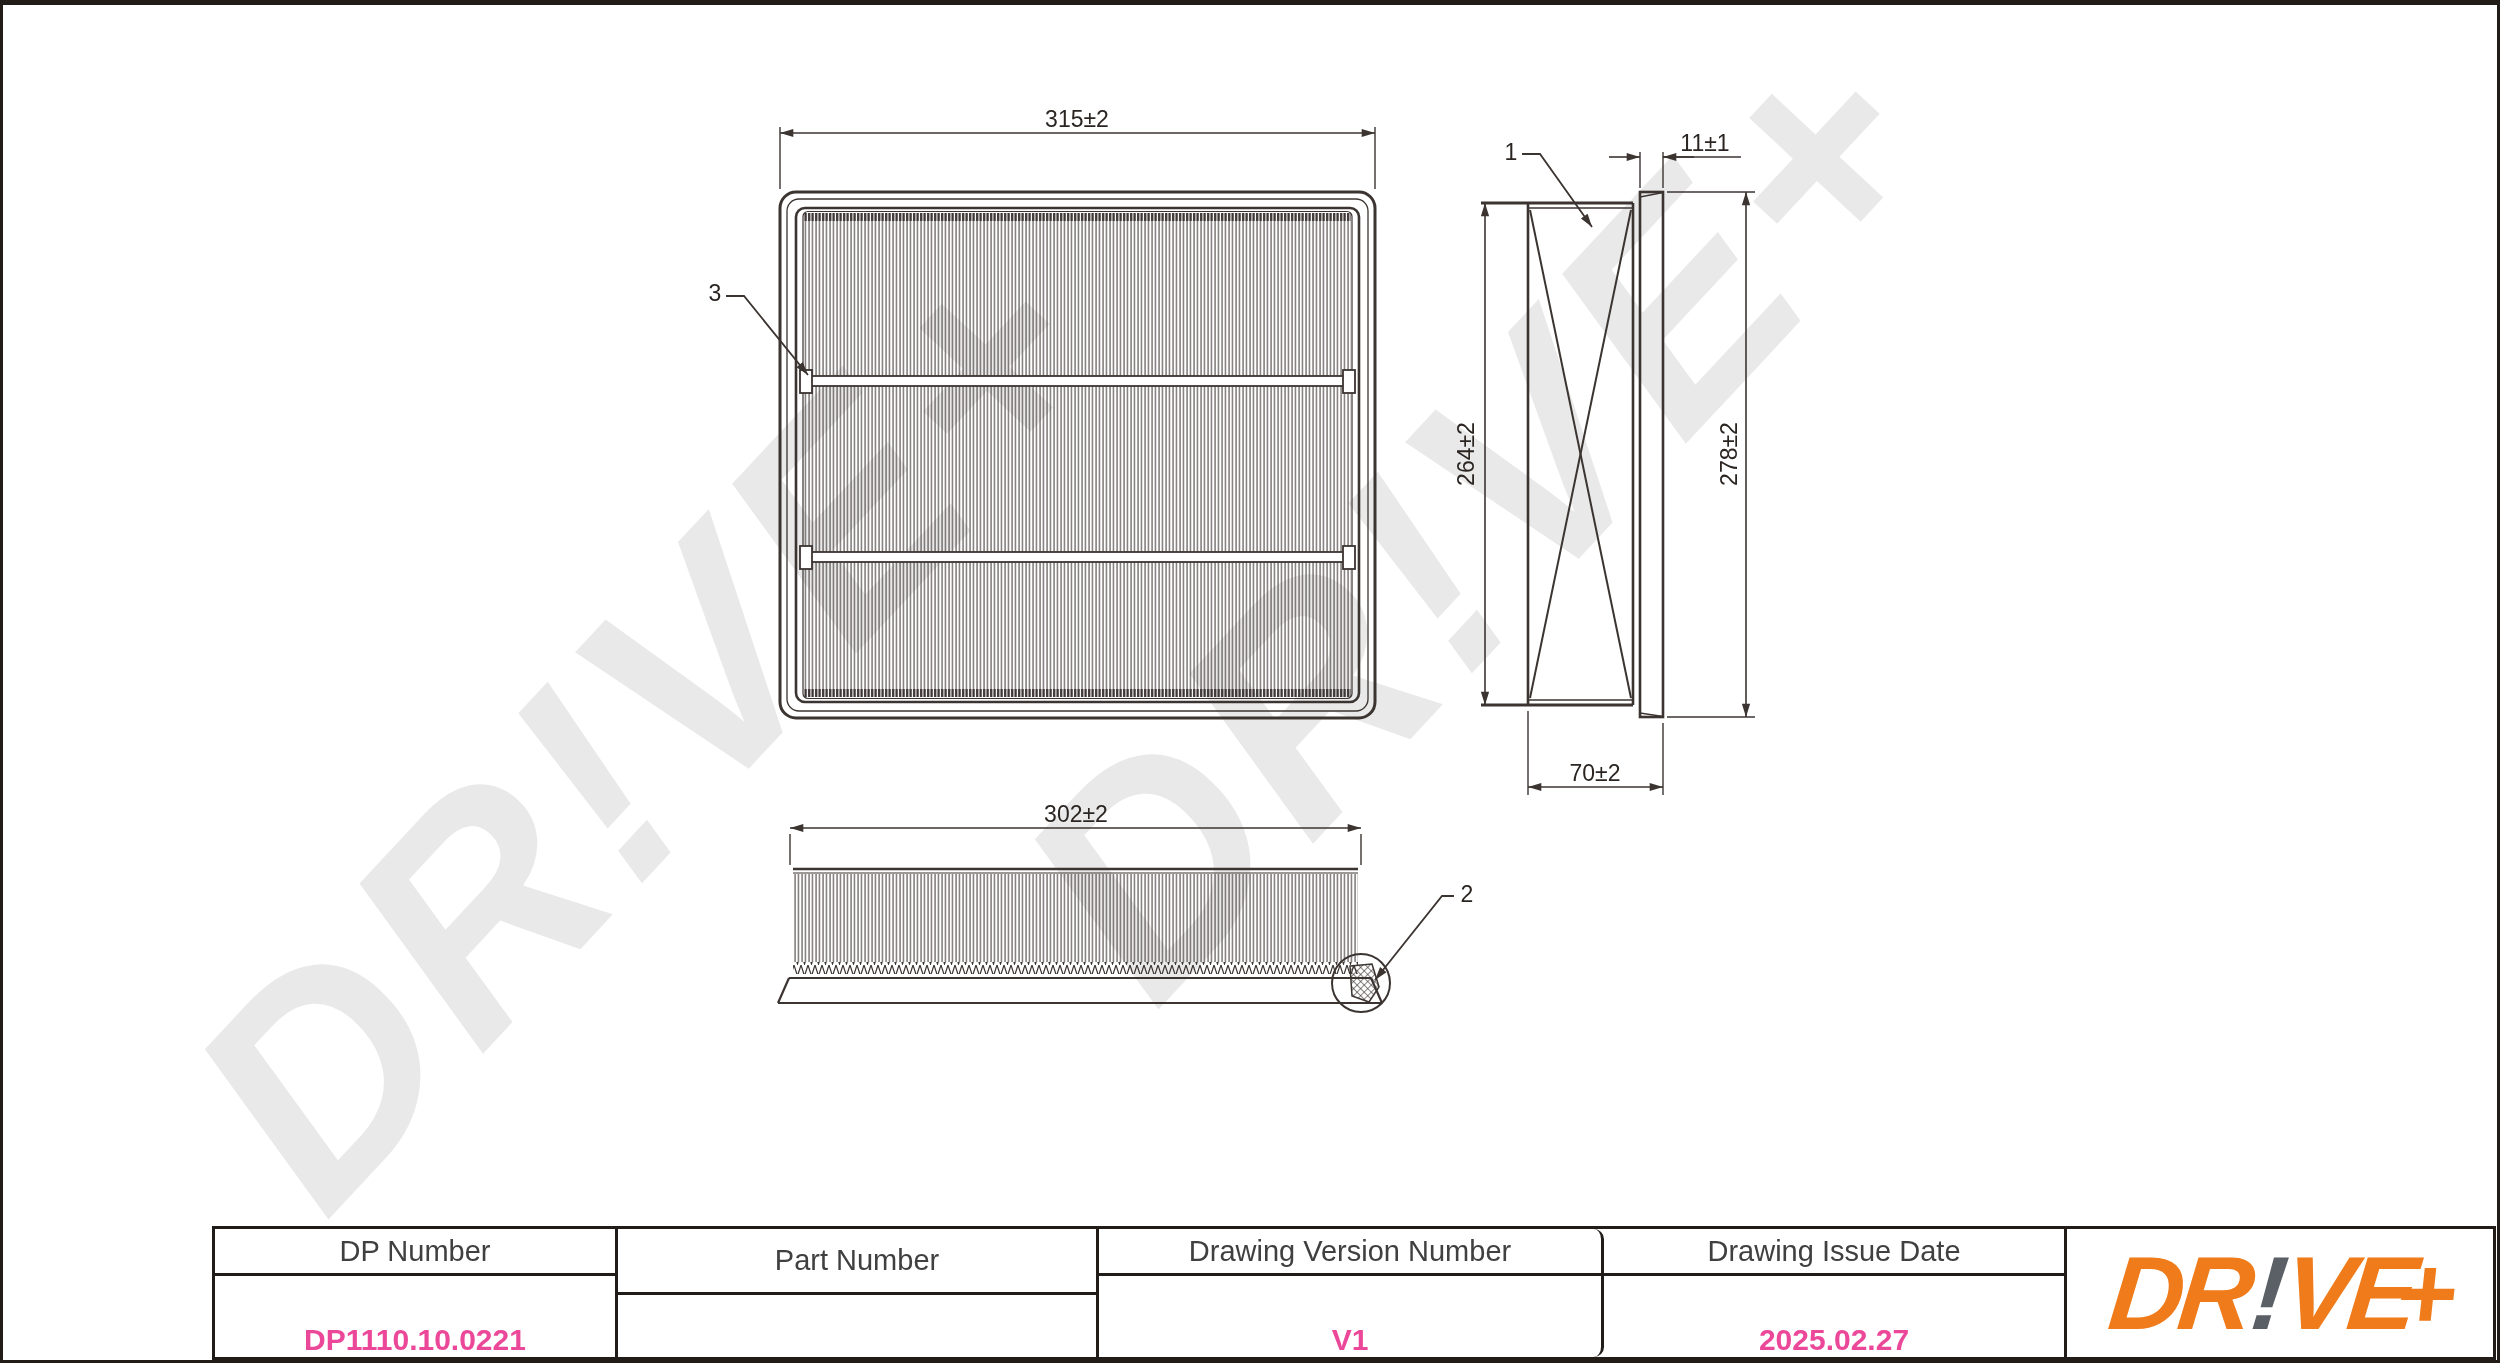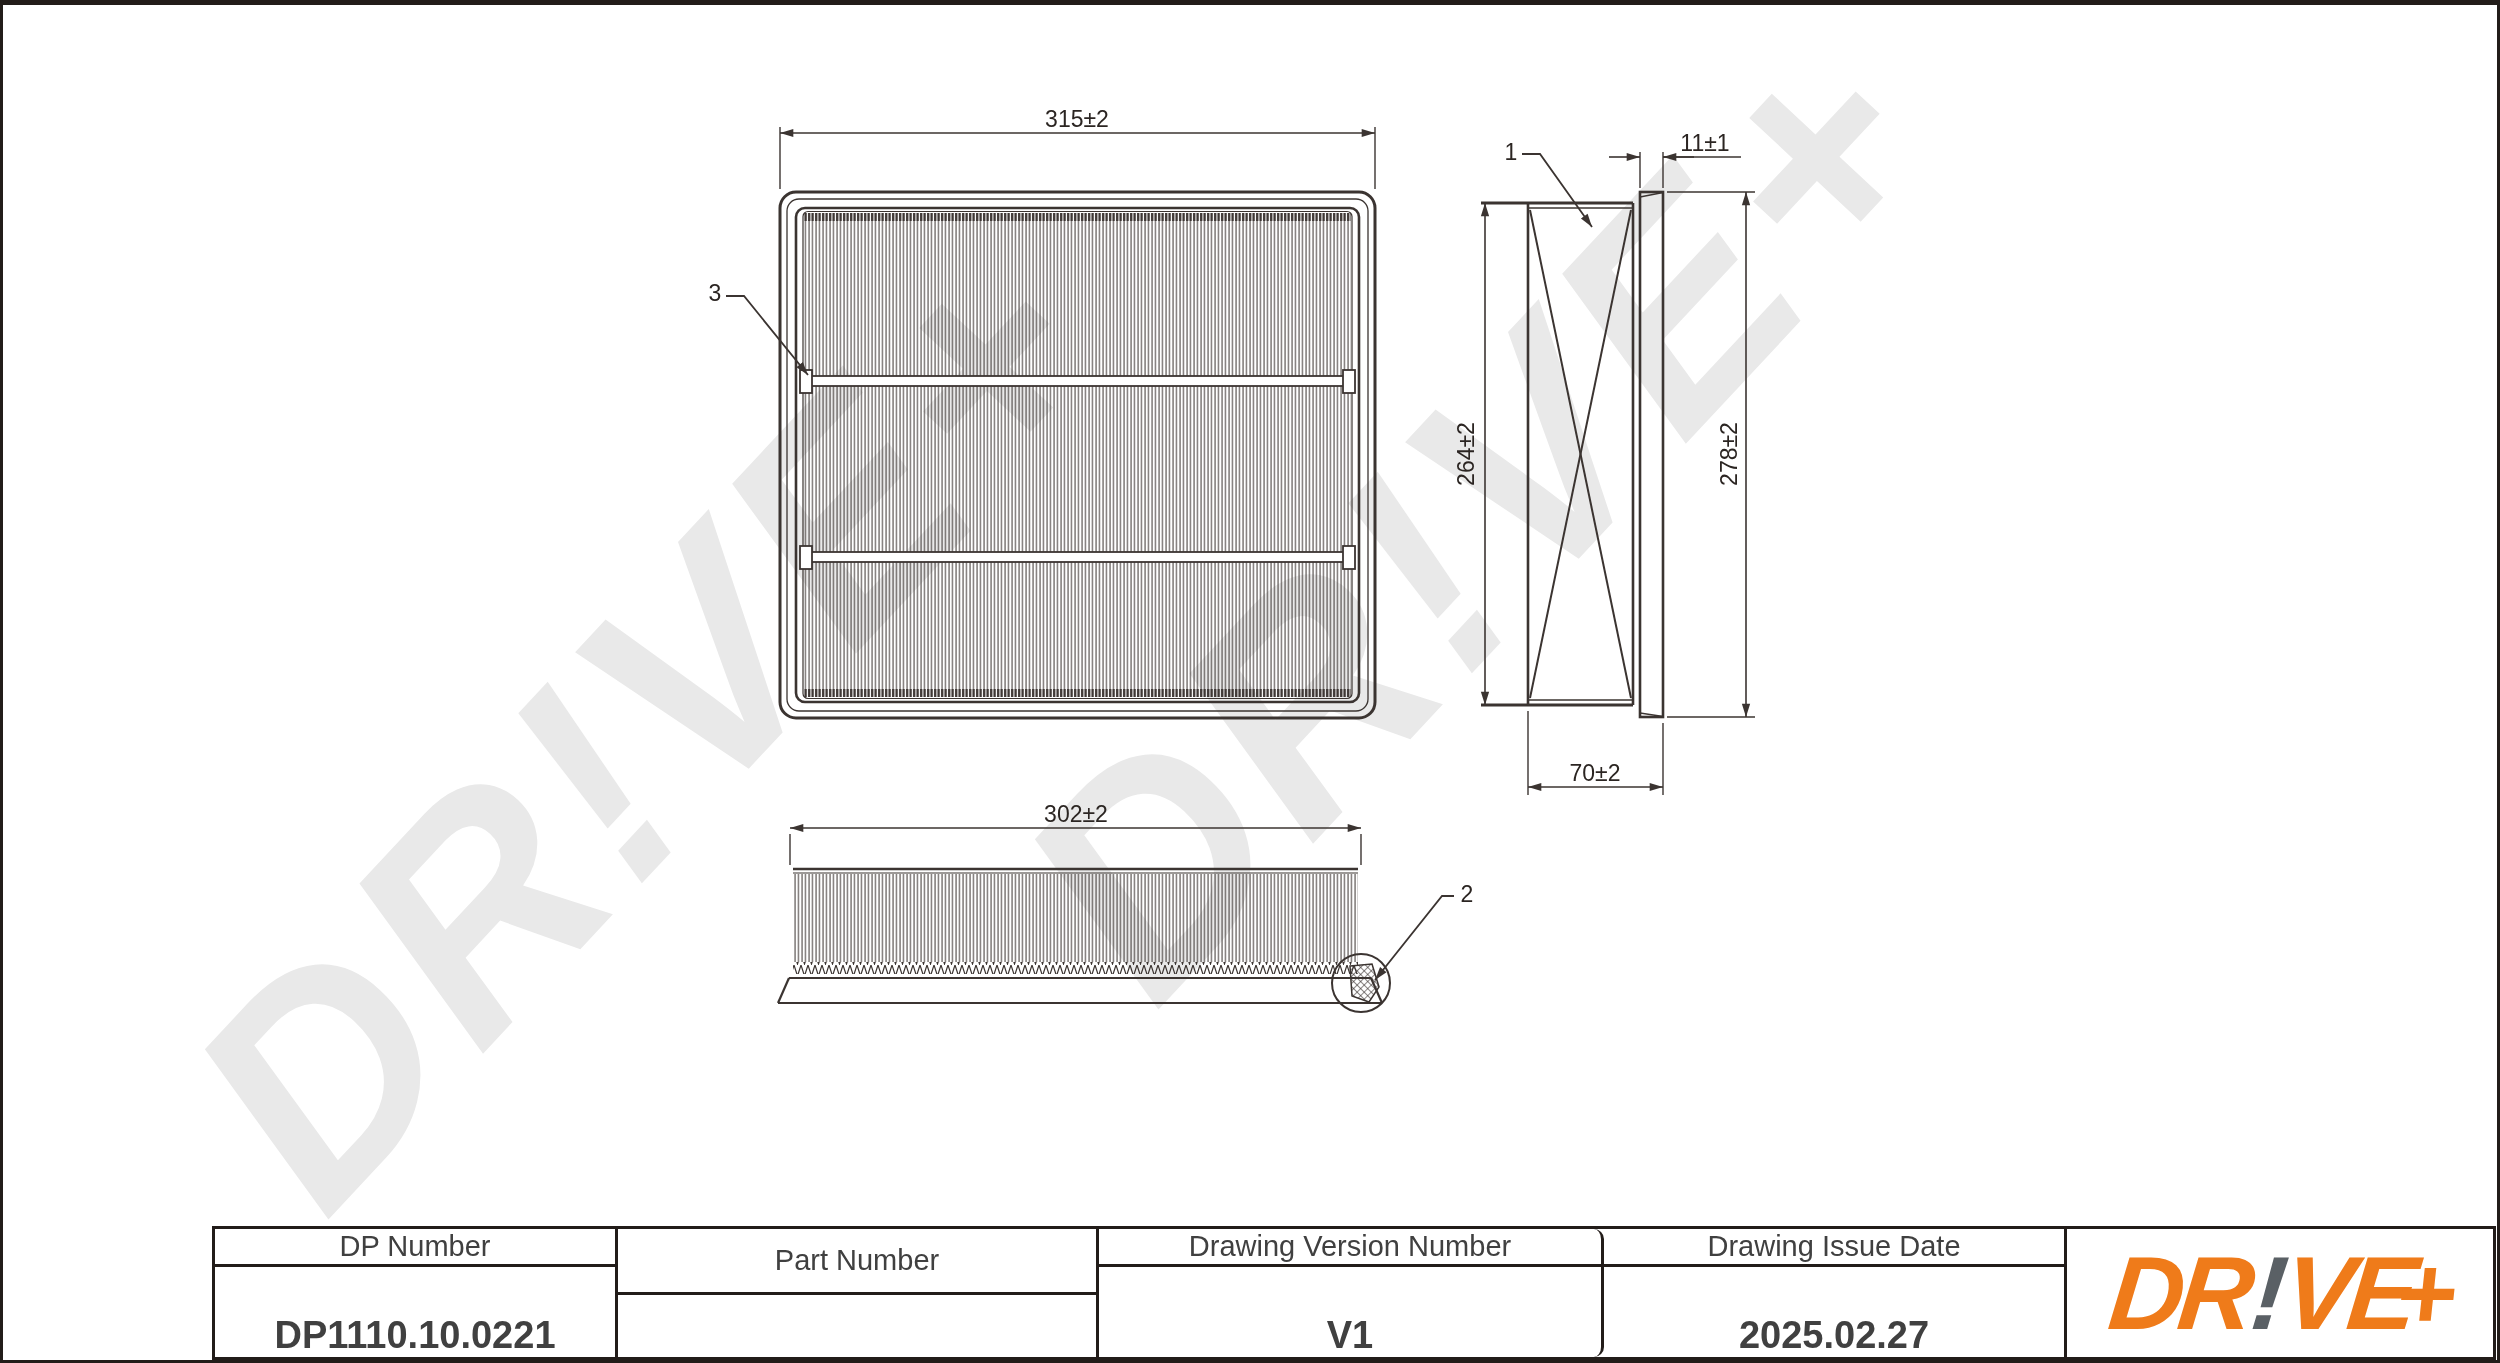--- a/index.html
+++ b/index.html
@@ -59,21 +59,21 @@
   .tb-head{
     box-sizing:border-box;
     height:66px;
     border-bottom:3px solid #221c19;
     display:flex;align-items:center;justify-content:center;
     font-weight:normal;font-size:29px;color:#404040;
   }
   .tb-val{
     flex:1;
     display:flex;align-items:center;justify-content:center;
-    font-weight:bold;font-size:38px;color:#404040;margin-top:47px;
+    font-weight:bold;font-size:30px;color:#ec4899;margin-top:47px;
   }
   .c1{width:403px;}.c2{width:481px;gap:44px;}.c3{width:505px;border-radius:10px;}.c4{width:463px;}
   .clogo{flex:1;align-items:center;justify-content:center;flex-direction:row;display:flex;}
   .logo{
     display:flex;align-items:baseline;
     font-style:italic;
     font-weight:900;
     font-size:104px;
     line-height:104px;
     letter-spacing:-6px;

